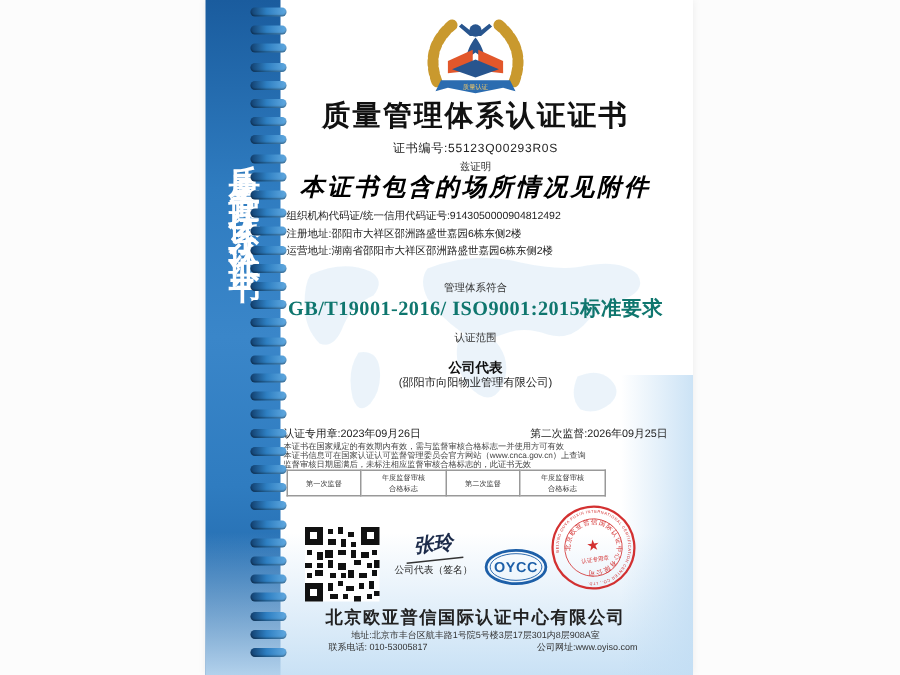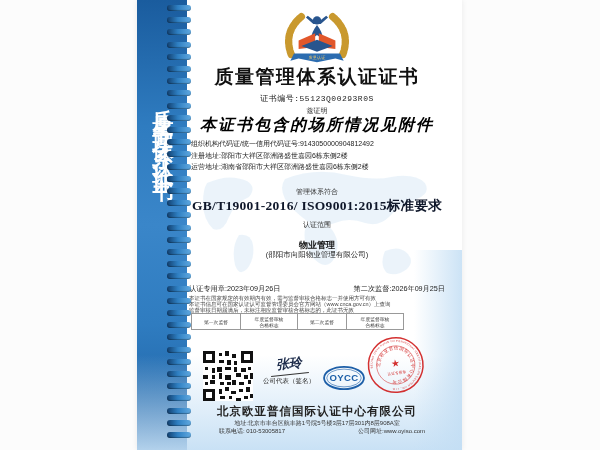--- a/index.html
+++ b/index.html
@@ -15,26 +15,26 @@
         background:linear-gradient(90deg,#123f6e,#2e7fc2 45%,#61a9e0);box-shadow:inset 0 -1px 1px rgba(0,0,0,.3);}
   .wash-bottom{position:absolute;left:0;bottom:0;width:100%;height:95px;z-index:1;
         background:linear-gradient(to top,rgba(195,222,244,.9),rgba(195,222,244,0));}
   .wash-right{position:absolute;right:0;bottom:0;width:48px;height:200px;z-index:1;
         background:linear-gradient(to left,rgba(195,222,244,.85),rgba(195,222,244,0));}
   .map{position:absolute;left:52px;top:165px;z-index:1;opacity:.55;}
   .content{position:absolute;left:52px;top:0;width:256px;height:450px;z-index:3;color:#222;}
   .content>div{position:absolute;width:100%;text-align:center;}
   .emblem{left:82px;width:92px !important;}
   .title{top:64px;font-family:"Liberation Serif",serif;font-weight:bold;font-size:19px;letter-spacing:1.5px;color:#111;}
-  .certno{top:93px;font-size:8px;letter-spacing:.5px;color:#222;font-family:Liberation Mono, monospace;}
+  .certno{top:93px;font-size:8px;letter-spacing:.5px;color:#222;}
   .intro{top:106px;font-size:7px;color:#333;}
   .company{top:115px;font-family:"Liberation Serif",serif;font-style:italic;font-weight:bold;font-size:16px;letter-spacing:2px;color:#000;}
   .infoline{font-size:7px;text-align:left !important;padding-left:2px;color:#222;}
   .syslabel{top:187px;font-size:7px;color:#333;}
-  .standard{top:197px;font-family:"Liberation Serif",serif;font-weight:bold;font-size:13.5px;letter-spacing:.3px;color:#0f172a;}
+  .standard{top:197px;font-family:"Liberation Serif",serif;font-weight:bold;font-size:13.5px;letter-spacing:.3px;color:#0f766e;}
   .scopelabel{top:220px;font-size:7px;color:#333;}
   .scopeval{top:239px;font-size:9px;font-weight:bold;color:#111;}
   .scopenote{top:250px;font-size:7.5px;color:#222;}
   .dates{top:284px;display:flex;justify-content:space-between;font-size:7.2px;color:#222;}
   .fineprint{top:295px;font-size:5.5px;line-height:6px;text-align:left !important;color:#444;}
   .sup-table{position:absolute;top:313px;left:2px;border-collapse:collapse;font-size:4.8px;color:#333;}
   .sup-table td{border:0.5px solid #999;text-align:center;vertical-align:middle;padding:1px 2px;height:13px;}
   .sup-table td.w1{width:44px;} .sup-table td.w2{width:52px;}
   .qr{left:14px;top:351px;width:50px !important;}
   .sigblock{left:68px;top:354px;width:64px !important;}
@@ -126,21 +126,21 @@
       <div class="intro">兹证明</div>
       <div class="company">本证书包含的场所情况见附件</div>
 
       <div class="infoline" style="top:139px">组织机构代码证/统一信用代码证号:9143050000904812492</div>
       <div class="infoline" style="top:150.5px">注册地址:邵阳市大祥区邵洲路盛世嘉园6栋东侧2楼</div>
       <div class="infoline" style="top:162px">运营地址:湖南省邵阳市大祥区邵洲路盛世嘉园6栋东侧2楼</div>
 
       <div class="syslabel">管理体系符合</div>
       <div class="standard">GB/T19001-2016/ ISO9001:2015标准要求</div>
       <div class="scopelabel">认证范围</div>
-      <div class="scopeval">物业管理</div>
+      <div class="scopeval">公司代表</div>
       <div class="scopenote">(邵阳市向阳物业管理有限公司)</div>
 
       <div class="dates">
         <span>认证专用章:2023年09月26日</span>
         <span>第二次监督:2026年09月25日</span>
       </div>
 
       <div class="fineprint">
         <div>本证书在国家规定的有效期内有效，需与监督审核合格标志一并使用方可有效</div>
         <div>本证书信息可在国家认证认可监督管理委员会官方网站（www.cnca.gov.cn）上查询</div>

